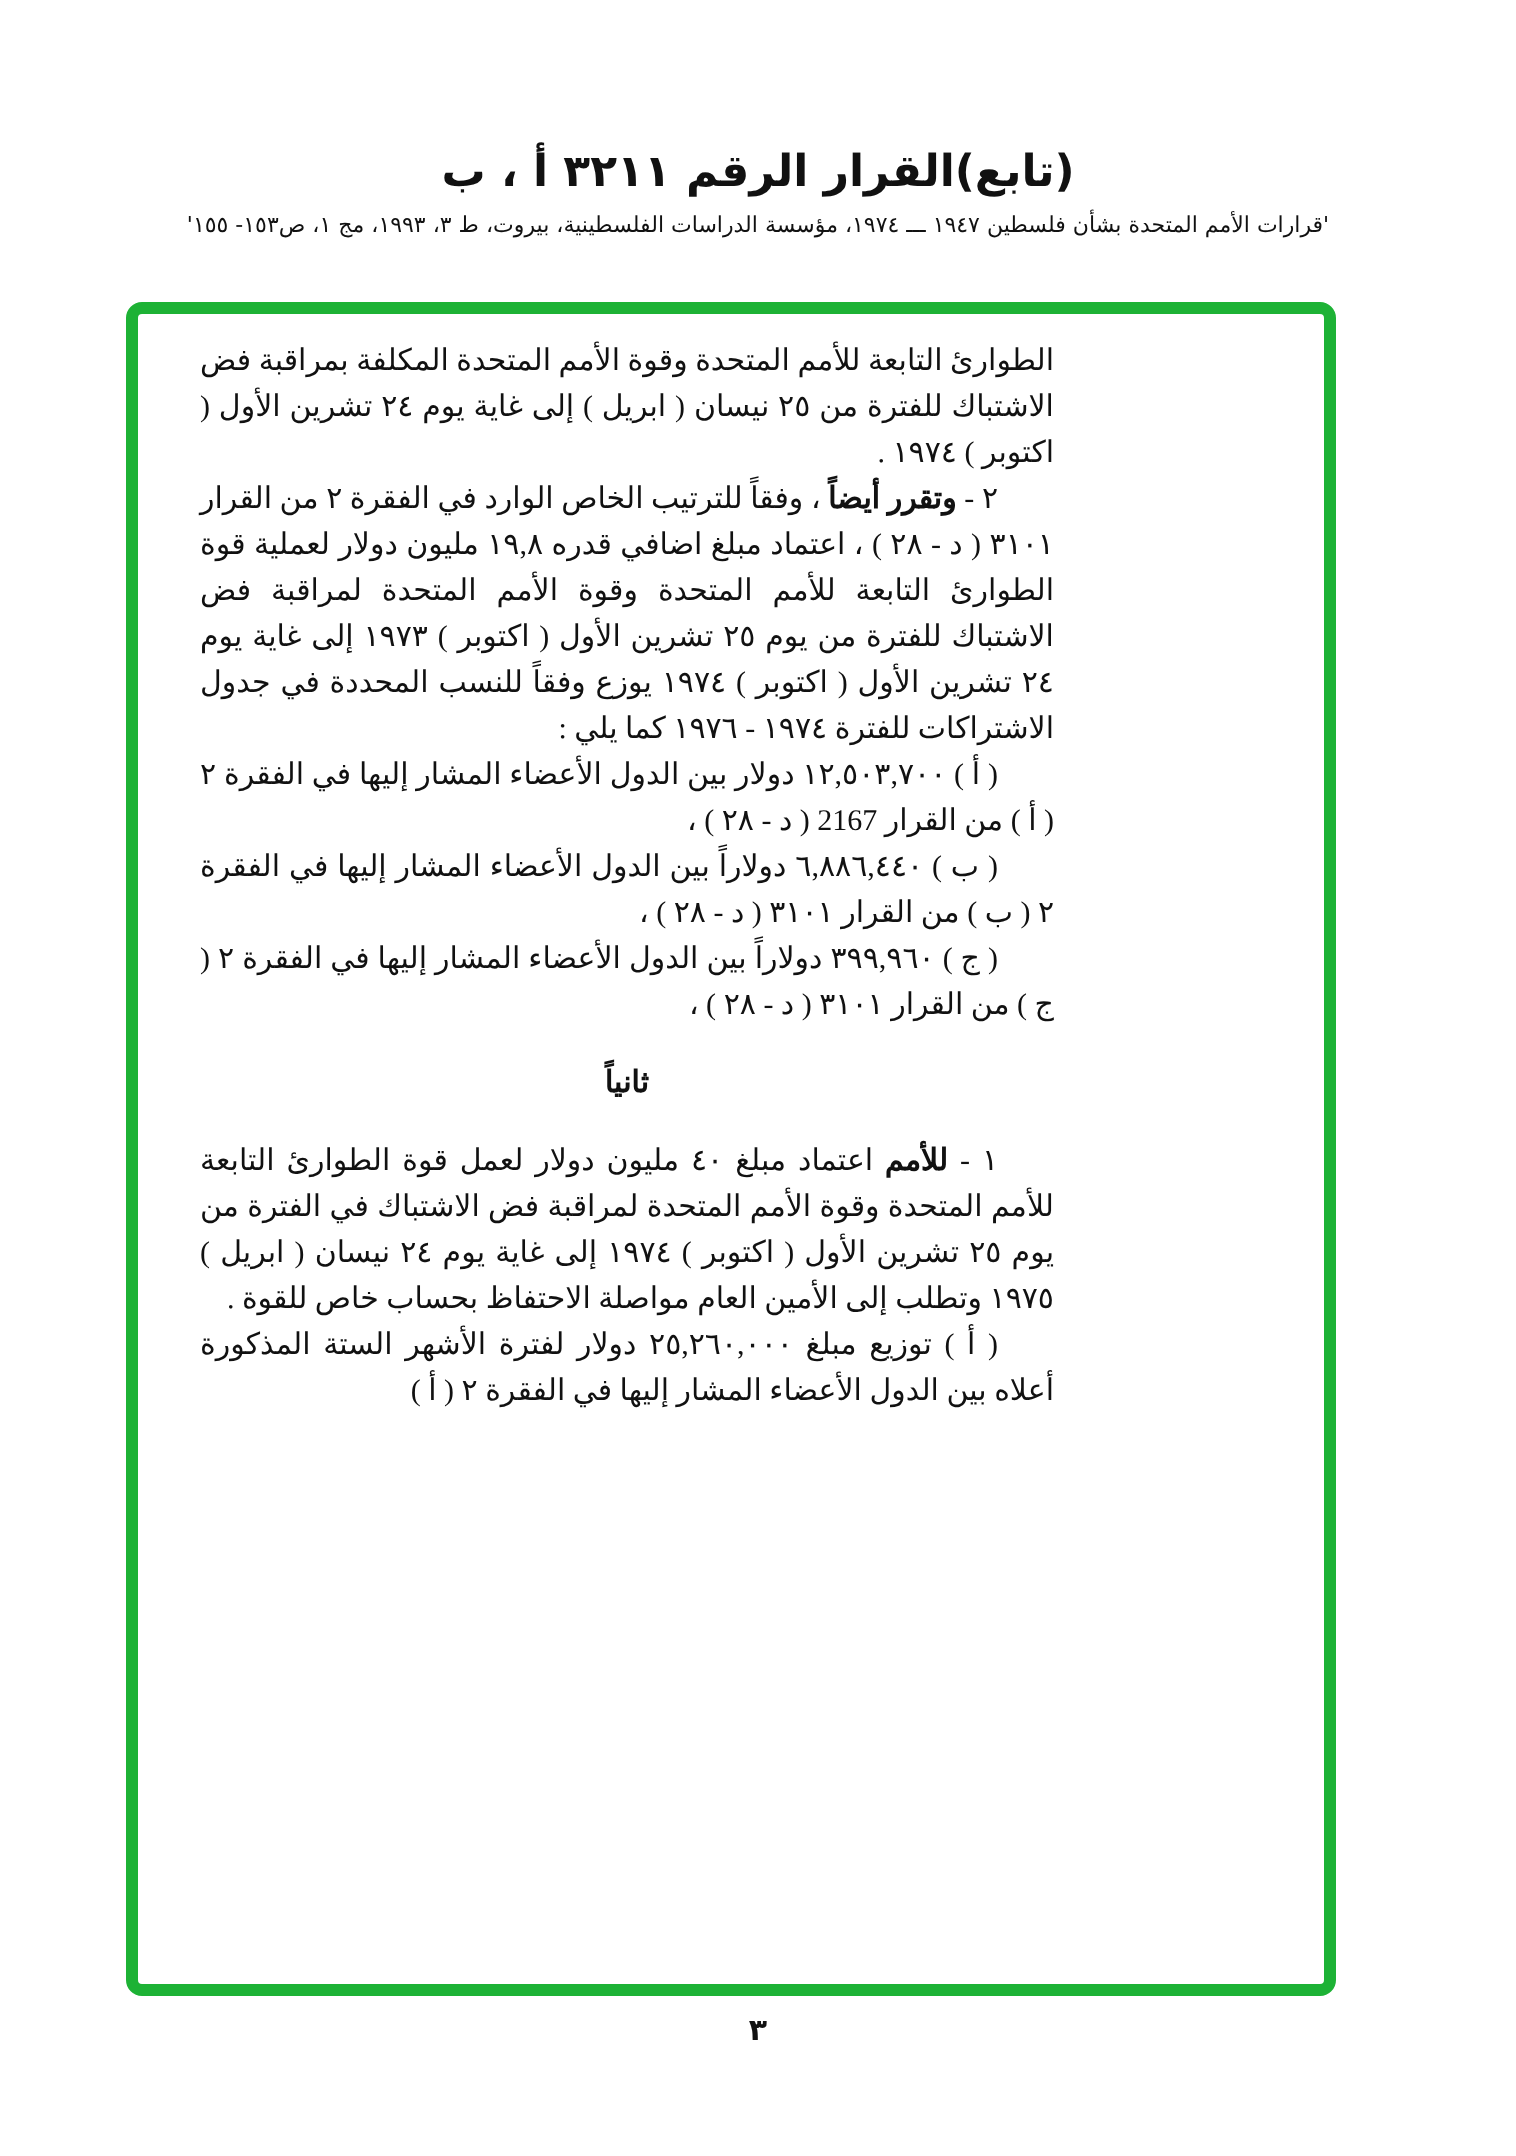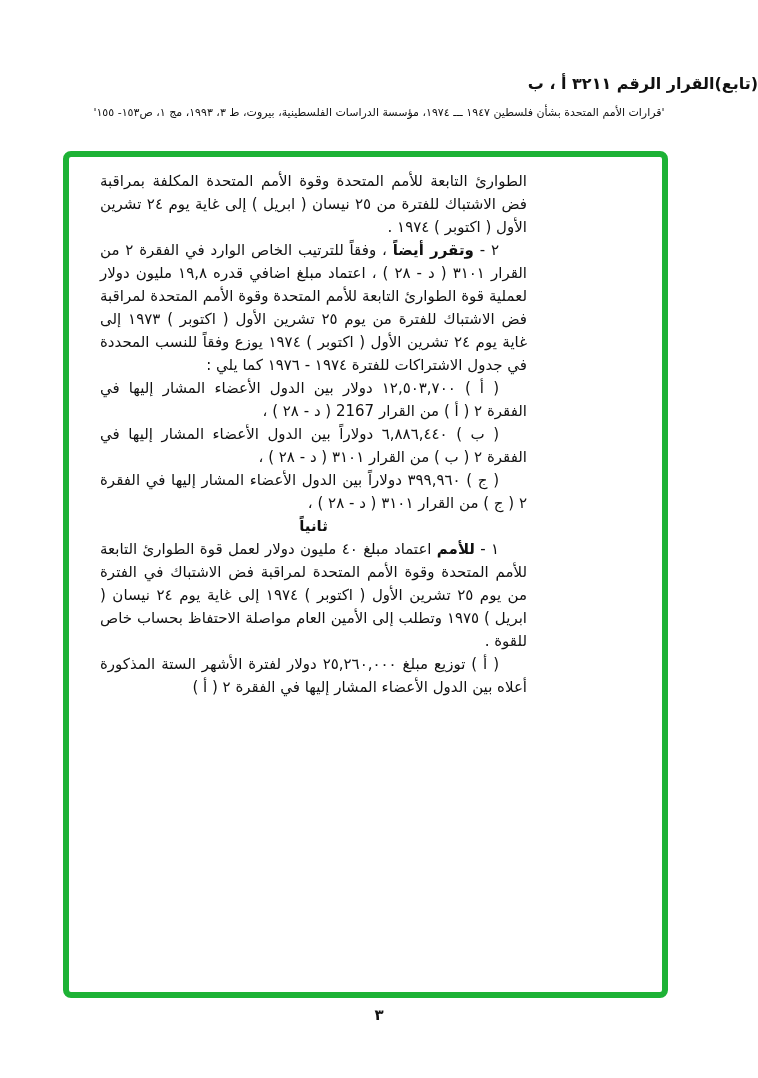--- a/index.html
+++ b/index.html
@@ -14,24 +14,24 @@
     background: #ffffff;
     color: #111111;
     font-family: "DejaVu Sans", sans-serif;
     overflow: hidden;
   }
   .doc-title {
     position: absolute;
     top: 74px;
     left: 0;
     width: 100%;
-    text-align: right;
+    text-align: center;
     direction: rtl;
     font-weight: bold;
-    font-size: 16px;
+    font-size: 22px;
     letter-spacing: 0.5px;
   }
   .doc-citation {
     position: absolute;
     top: 106px;
     left: 0;
     width: 100%;
     text-align: center;
     direction: rtl;
     font-weight: normal;
@@ -54,26 +54,27 @@
     top: 170px;
     width: 427px;
     direction: rtl;
     text-align: justify;
     font-size: 15px;
     line-height: 23px;
   }
   .para {
     margin: 0;
     padding: 0;
+    font-family: Liberation Serif, serif;
   }
   .indent {
     text-indent: 28px;
   }
   .section-heading {
-    margin: 0;
+    margin: 16px;
     text-align: center;
     font-weight: bold;
     text-indent: 0;
   }
   .bold-run {
     font-weight: bold;
   }
   .page-number {
     position: absolute;
     top: 1006px;

